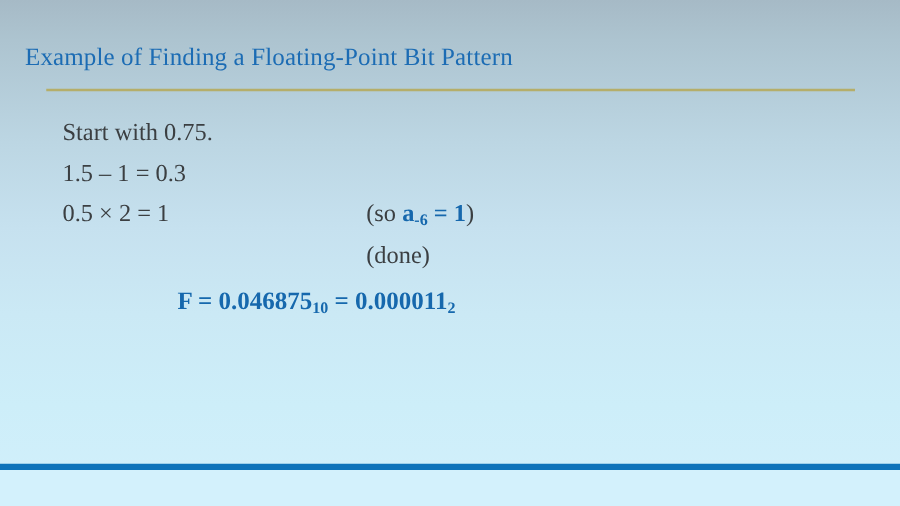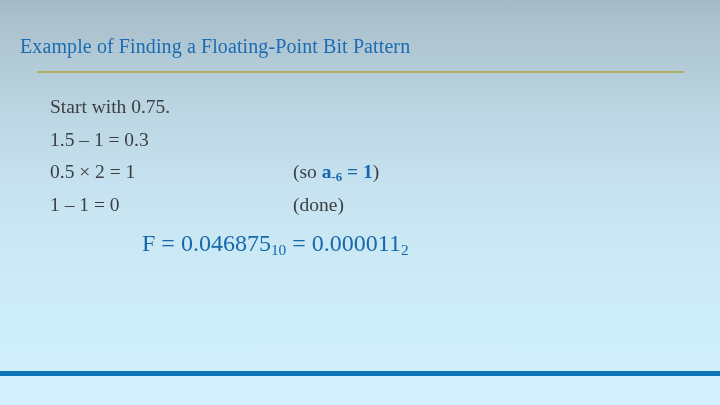--- a/index.html
+++ b/index.html
@@ -92,22 +92,22 @@
   .formula-line {
     position: relative;
     height: 32px;
     margin-top: 4px;
     white-space: nowrap;
   }
   .formula {
     position: absolute;
     left: 130px;
     top: 0;
-    font-size: 24px;
-    font-weight: normal;
+    font-size: 20px;
+    font-weight: bold;
     color: #1668ad;
   }
   .formula sub {
     font-size: 0.64em;
     vertical-align: -0.25em;
   }
 
   
   .footer-bar {
     position: absolute;
@@ -146,21 +146,20 @@
     <div class="line">
       <span class="lhs">1.5 – 1 = 0.3</span>
     </div>
 
     <div class="line">
       <span class="lhs">0.5 × 2 = 1</span>
       <span class="rhs"><span>(so </span><span class="accent"><span>a</span><sub>-6</sub><span> = 1</span></span><span>)</span></span>
     </div>
 
     <div class="line">
-      <span class="lhs">1 – 1 = 0</span>
       <span class="rhs">(done)</span>
     </div>
 
 
     <div class="formula-line">
       <span class="formula"><span>F = 0.046875</span><sub>10</sub><span> = 0.000011</span><sub>2</sub></span>
     </div>
 
   </div>
 

